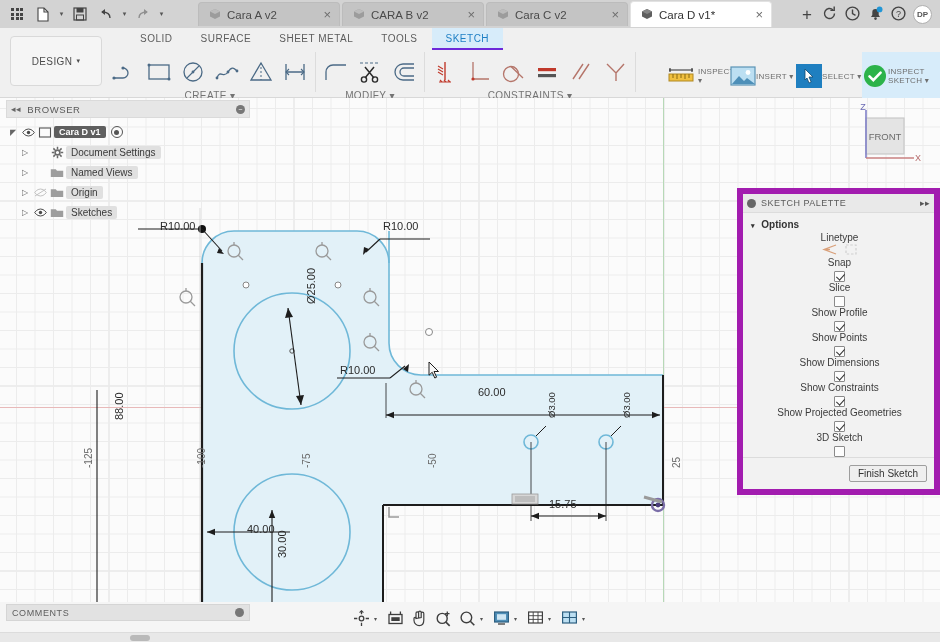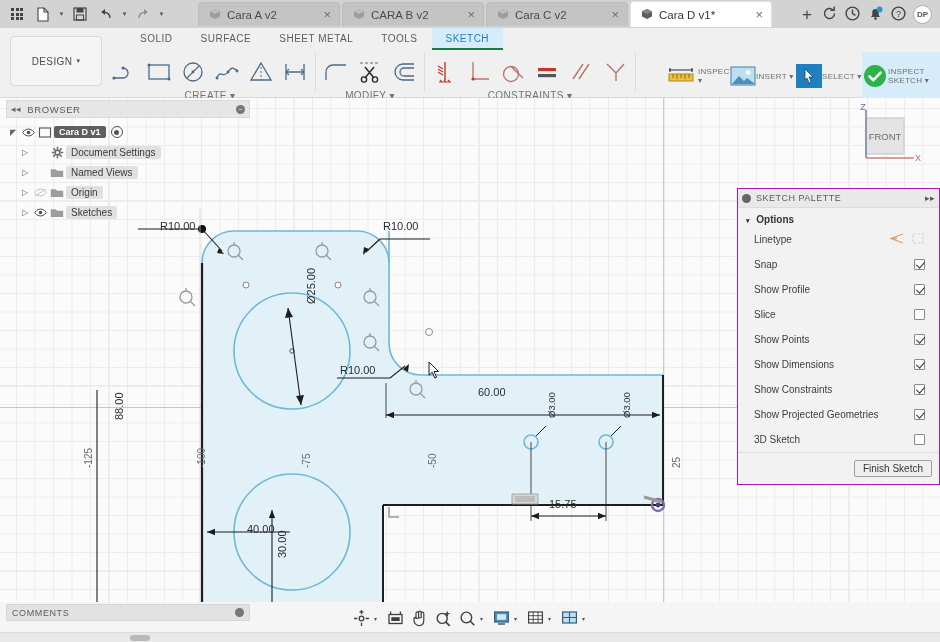--- a/index.html
+++ b/index.html
@@ -54,21 +54,21 @@
     border: 1px solid #d9d9d9; border-radius: 4px; background: #f5f5f5;
     display: flex; align-items: center; justify-content: center;
     font-size: 10px; color: #4c4c4c; letter-spacing: .4px; gap: 4px;
   }
   .ribbon-tabs { position: absolute; left: 126px; top: 0; display: flex; height: 22px; }
   .rtab {
     font-size: 10px; color: #5c5c5c; letter-spacing: .5px;
     padding: 5px 14px 4px; white-space: nowrap;
   }
   .rtab.active {
-    background: #d7ecfa; color: #1e7fc4; border-bottom: 2px solid #15803d;
+    background: #d7ecfa; color: #1e7fc4; border-bottom: 2px solid #6d28d9;
   }
   .tool-row { position: absolute; left: 108px; top: 24px; display: flex; height: 44px; align-items: flex-start; }
   .ticons { display: flex; align-items: center; height: 40px; }
   .ticon {
     width: 34px; height: 38px; display: flex; align-items: center; justify-content: center;
   }
   .gsep { width: 1px; height: 40px; background: #dcdcdc; margin: 0 3px; }
   .glabel { font-size: 10px; color: #737373; letter-spacing: .4px; margin-top: -2px; }
   .grp-wrap { display: flex; flex-direction: column; align-items: center; }
 
@@ -115,34 +115,35 @@
   .fico { width: 18px; display: flex; align-items: center; justify-content: center; }
   .br-label { background: #e0e0e0; padding: 1px 5px; border-radius: 2px; }
   .br-row.root .br-label { background: #5f5f5f; color: #fff; font-weight: bold; font-size: 9px; }
   .radio-ic { width: 12px; height: 12px; border-radius: 50%; border: 1.5px solid #555; margin-left: 5px; position: relative; }
   .radio-ic::after { content:''; position:absolute; inset:2.5px; border-radius:50%; background:#555; }
   .br-indent { padding-left: 12px; }
 
   
   .palette {
     position: absolute; right: 0; top: 90px; width: 203px;
-    background: #f2f2f2; border: 1px solid #a21caf; font-size: 10px;
+    background: #f2f2f2; border: 6px solid #a21caf; font-size: 10px;
   }
   .pal-head {
     height: 19px; background: #e9e9e9; display: flex; align-items: center;
     padding: 0 4px; color: #5a5a5a; letter-spacing: .5px; font-size: 9px;
     border-bottom: 1px solid #dcdcdc;
   }
   .pal-head .pdot { width: 9px; height: 9px; border-radius: 50%; background: #666; margin-right: 5px; }
   .pal-head .pexp { margin-left: auto; color: #555; font-size: 9px; }
   .pal-sec { padding: 6px 0 2px 8px; font-size: 10px; font-weight: bold; color: #333; }
   .pal-sec .ar { font-size: 7px; margin-right: 4px; }
   .pal-row {
     display: flex; align-items: center; height: 25px; padding: 0 14px 0 16px;
     color: #3c3c3c;
+    flex-direction: column;
   }
   .pal-row .pl { flex: 1; }
   .pal-row .pv { display: flex; align-items: center; gap: 7px; }
   .cbox {
     width: 11px; height: 11px; border: 1px solid #8a8a8a; background: #fdfdfd;
     border-radius: 1px; position: relative;
   }
   .cbox.on::after {
     content: ''; position: absolute; left: 3px; top: 0px; width: 4px; height: 7px;
     border: solid #333; border-width: 0 1.6px 1.6px 0; transform: rotate(42deg);
@@ -739,29 +740,29 @@
       </div>
 
 
       <div class="pal-row">
         <span class="pl">Snap</span>
         <span class="pv">
             <span class="cbox on"></span>
           </span>
       </div>
       <div class="pal-row">
+        <span class="pl">Slice</span>
+        <span class="pv">
+            <span class="cbox"></span>
+          </span>
+      </div>
+      <div class="pal-row">
         <span class="pl">Show Profile</span>
         <span class="pv">
             <span class="cbox on"></span>
-          </span>
-      </div>
-      <div class="pal-row">
-        <span class="pl">Slice</span>
-        <span class="pv">
-            <span class="cbox"></span>
           </span>
       </div>
       <div class="pal-row">
         <span class="pl">Show Points</span>
         <span class="pv">
             <span class="cbox on"></span>
           </span>
       </div>
       <div class="pal-row">
         <span class="pl">Show Dimensions</span>

